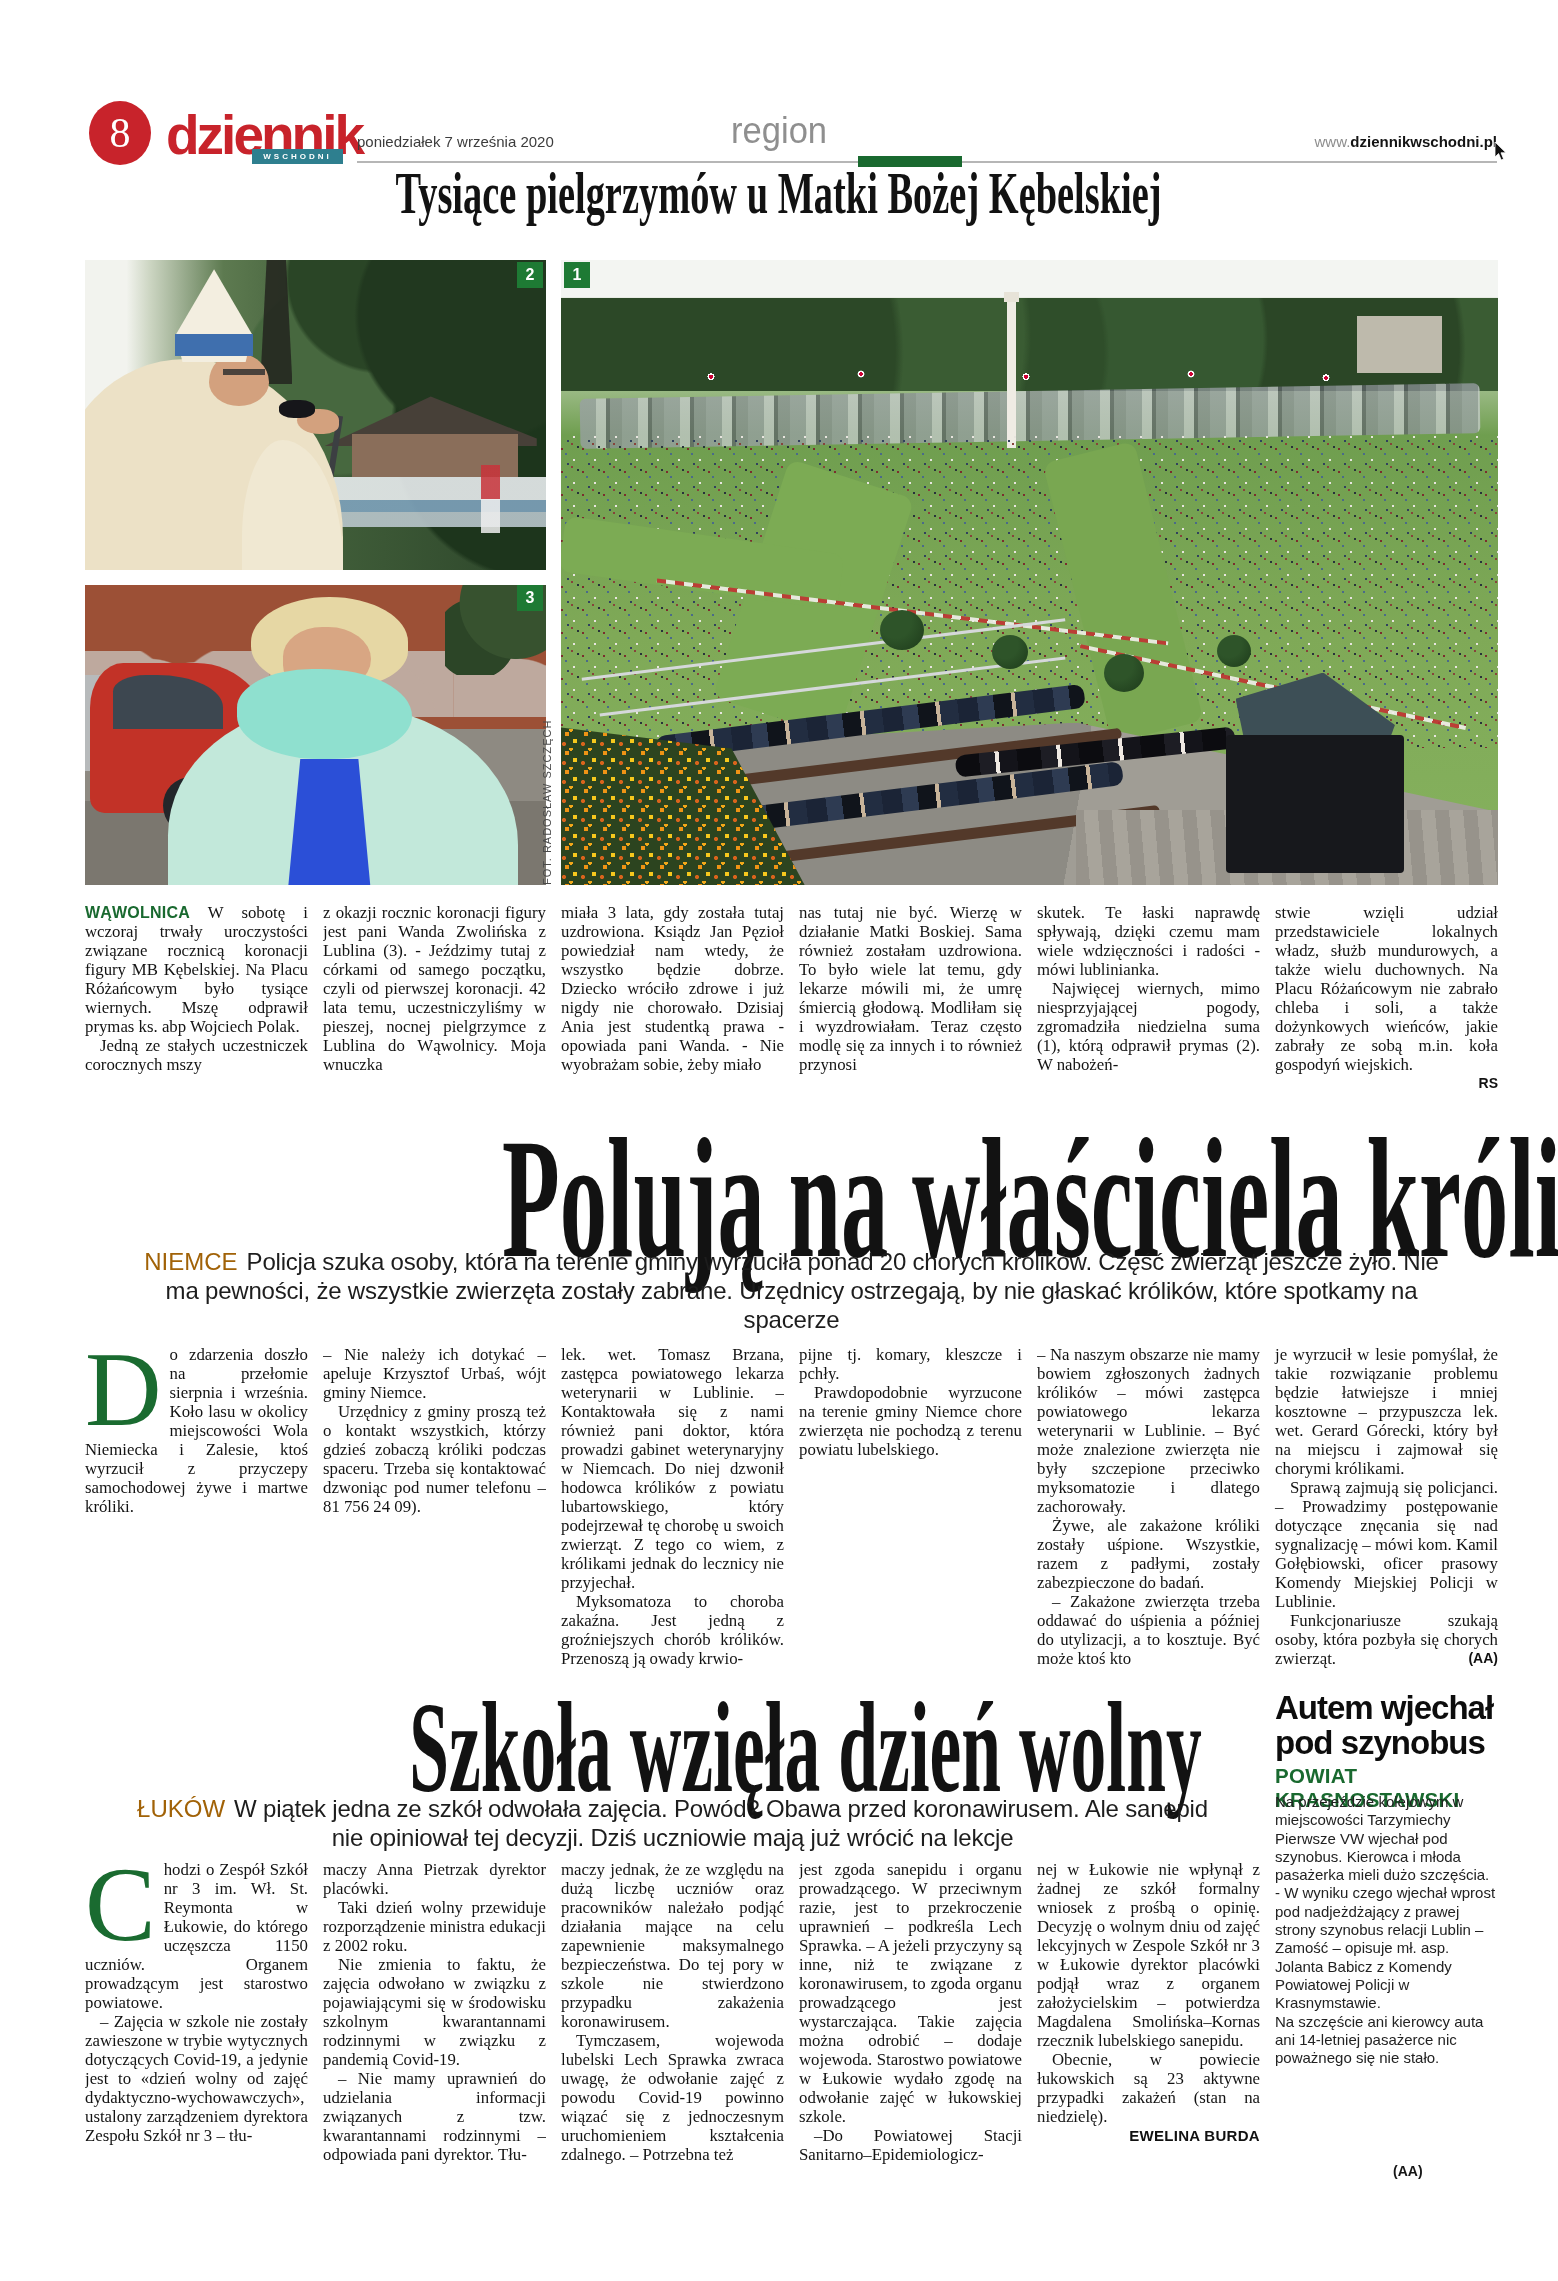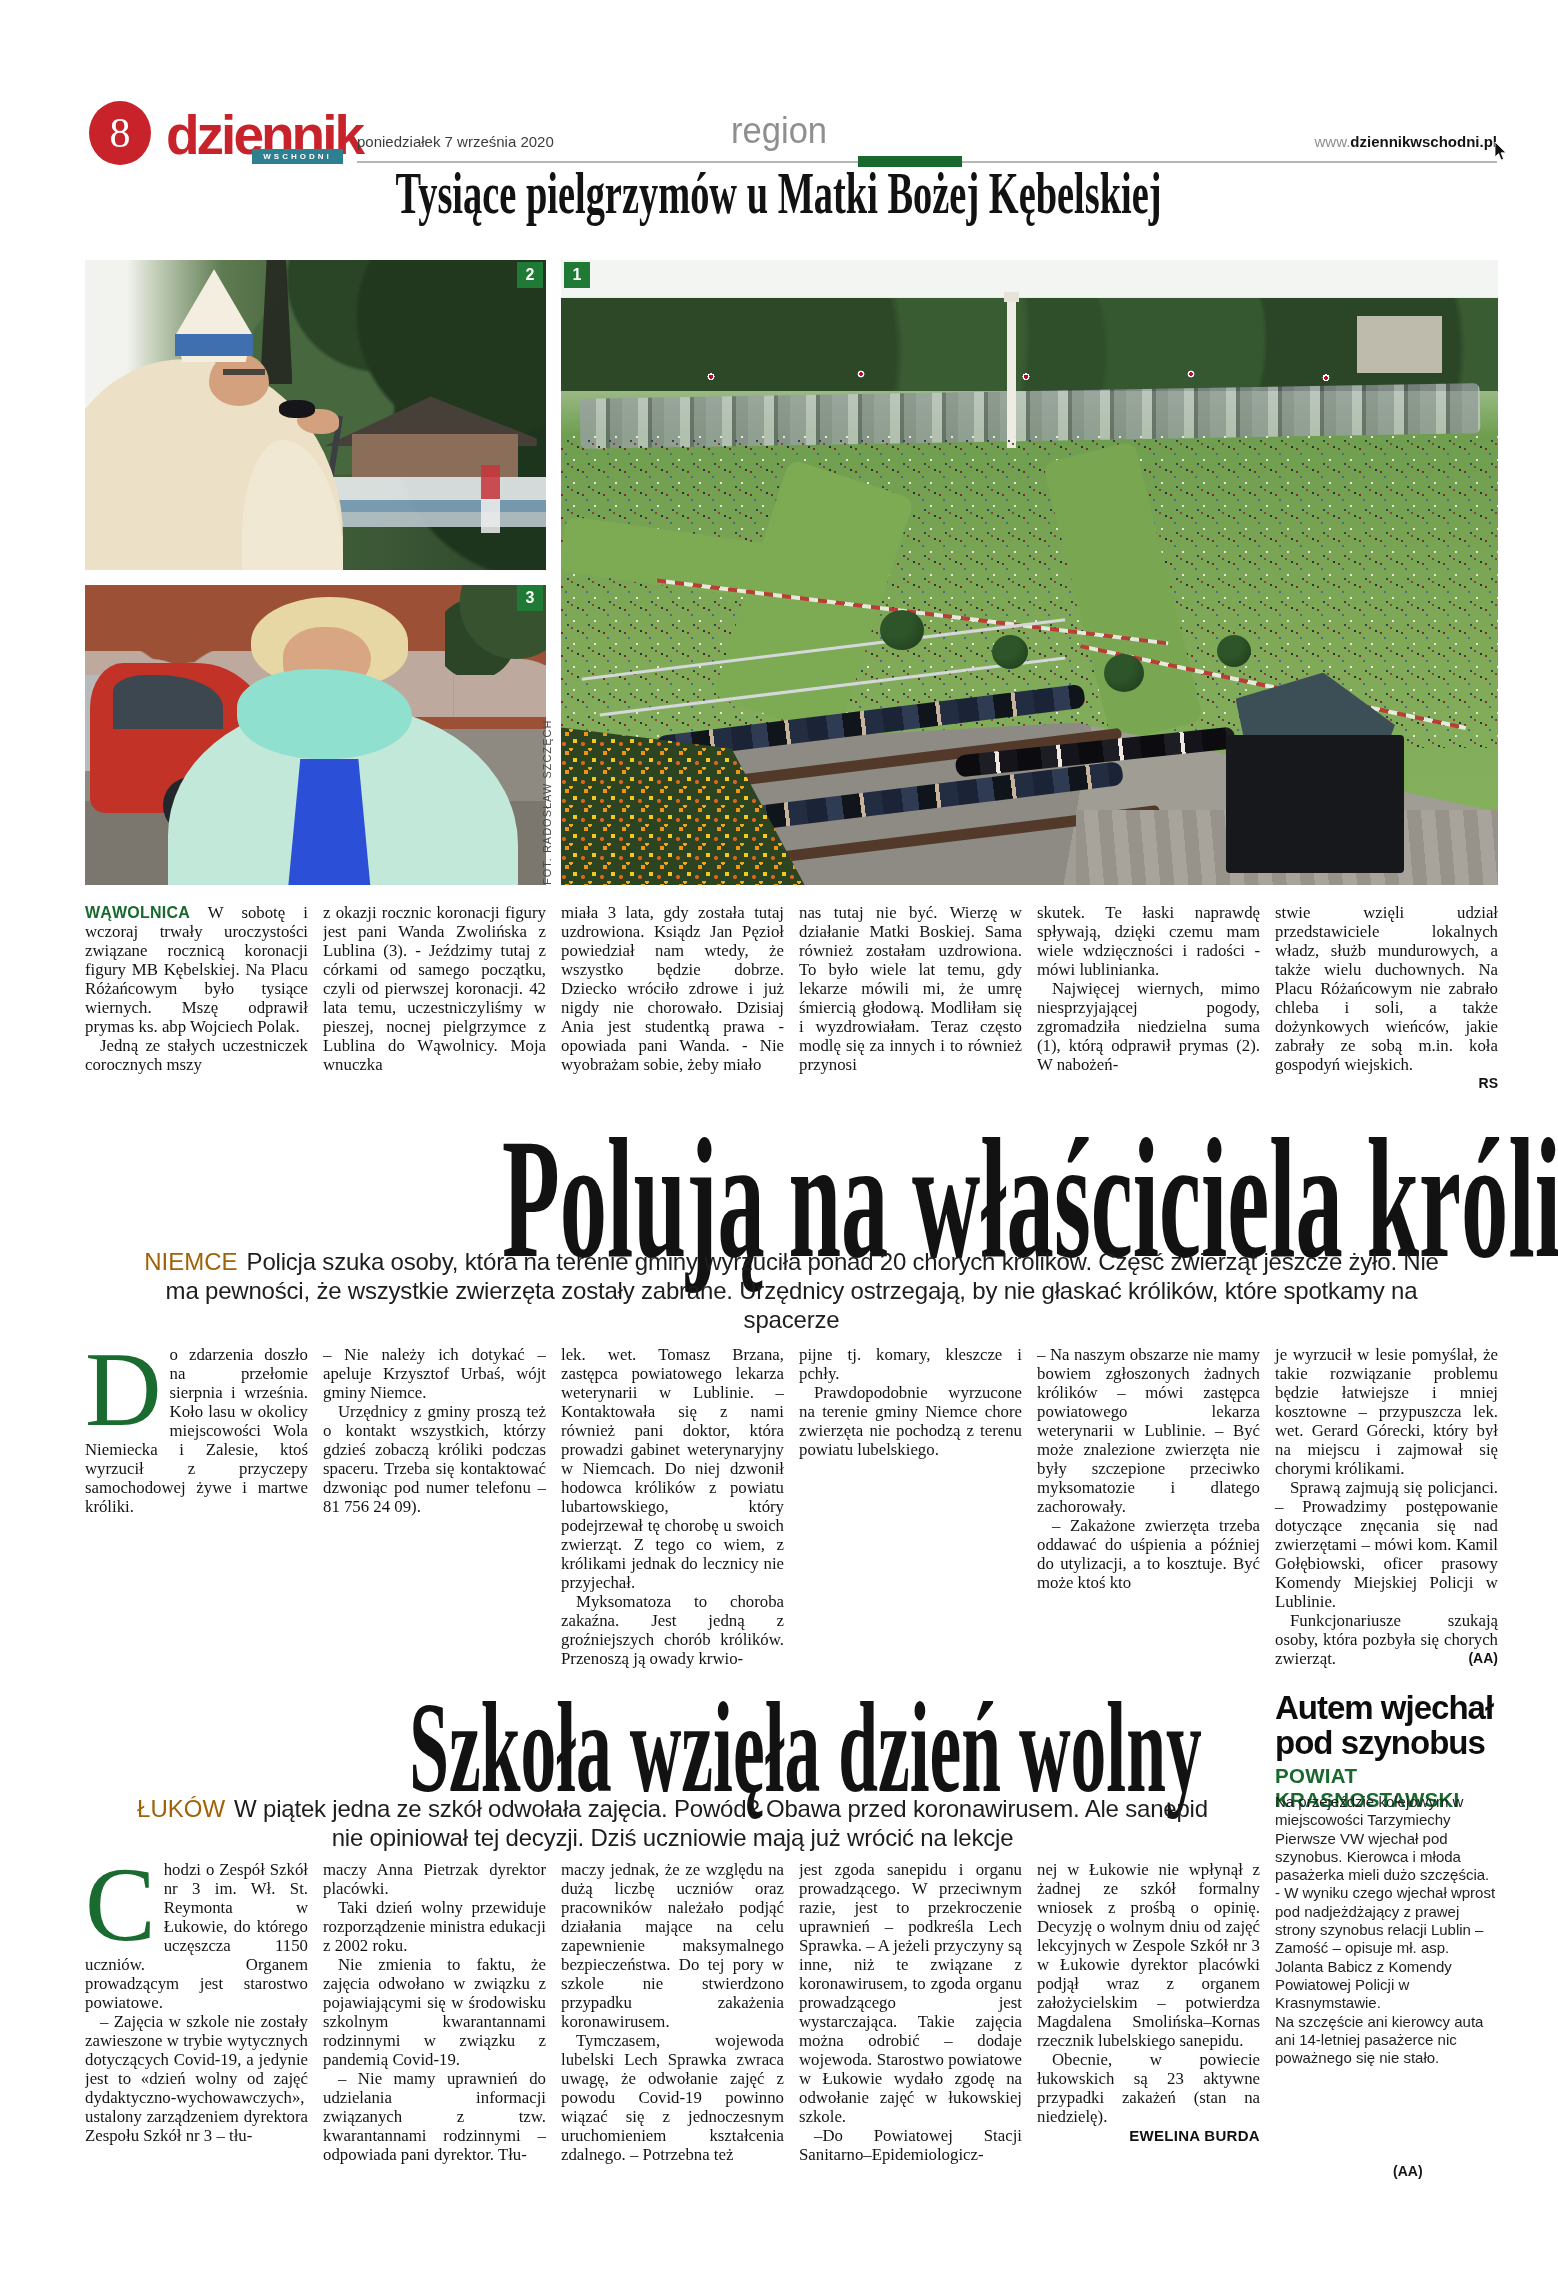--- a/index.html
+++ b/index.html
@@ -381,27 +381,28 @@
 </div>
 <div class="col" style="left:799px;top:1345px;height:333px;">
   <div class="paras">
       <p>pijne tj. komary, kleszcze i pchły.</p>
       <p>Prawdopodobnie wyrzucone na terenie gminy Niemce chore zwierzęta nie pochodzą z terenu powiatu lubelskiego.</p>
     </div>
 </div>
 <div class="col" style="left:1037px;top:1345px;height:333px;">
   <div class="paras">
       <p>– Na naszym obszarze nie mamy bowiem zgłoszonych żadnych królików – mówi zastępca powiatowego lekarza weterynarii w Lublinie. – Być może znalezione zwierzęta nie były szczepione przeciwko myksomatozie i dlatego zachorowały.</p>
+      <p>Żywe, ale zakażone króliki zostały uśpione. Wszystkie, razem z padłymi, zostały zabezpieczone do badań.</p>
       <p>– Zakażone zwierzęta trzeba oddawać do uśpienia a później do utylizacji, a to kosztuje. Być może ktoś kto</p>
     </div>
 </div>
 <div class="col" style="left:1275px;top:1345px;height:333px;overflow:visible;">
   <div class="paras">
       <p>je wyrzucił w lesie pomyślał, że takie rozwiązanie problemu będzie łatwiejsze i mniej kosztowne – przypuszcza lek. wet. Gerard Górecki, który był na miejscu i zajmował się chorymi królikami.</p>
-      <p>Sprawą zajmują się policjanci. – Prowadzimy postępowanie dotyczące znęcania się nad zwierzętami – mówi kom. Kamil Gołębiowski, oficer prasowy Komendy Miejskiej Policji w Lublinie.</p>
+      <p>Sprawą zajmują się policjanci. – Prowadzimy postępowanie dotyczące znęcania się nad sygnalizację – mówi kom. Kamil Gołębiowski, oficer prasowy Komendy Miejskiej Policji w Lublinie.</p>
       <p>Funkcjonariusze szukają osoby, która pozbyła się chorych zwierząt.</p>
     </div>
   <div class="byline pull-up">(AA)</div>
 </div>
 
 <div class="abs display-head h3">
   <span>Szkoła wzięła dzień wolny</span>
 </div>
 <div class="abs lead lead3">
   <span class="kicker">ŁUKÓW</span><span>W piątek jedna ze szkół odwołała zajęcia. Powód? Obawa przed koronawirusem. Ale sanepid<br>nie opiniował tej decyzji. Dziś uczniowie mają już wrócić na lekcje</span>

